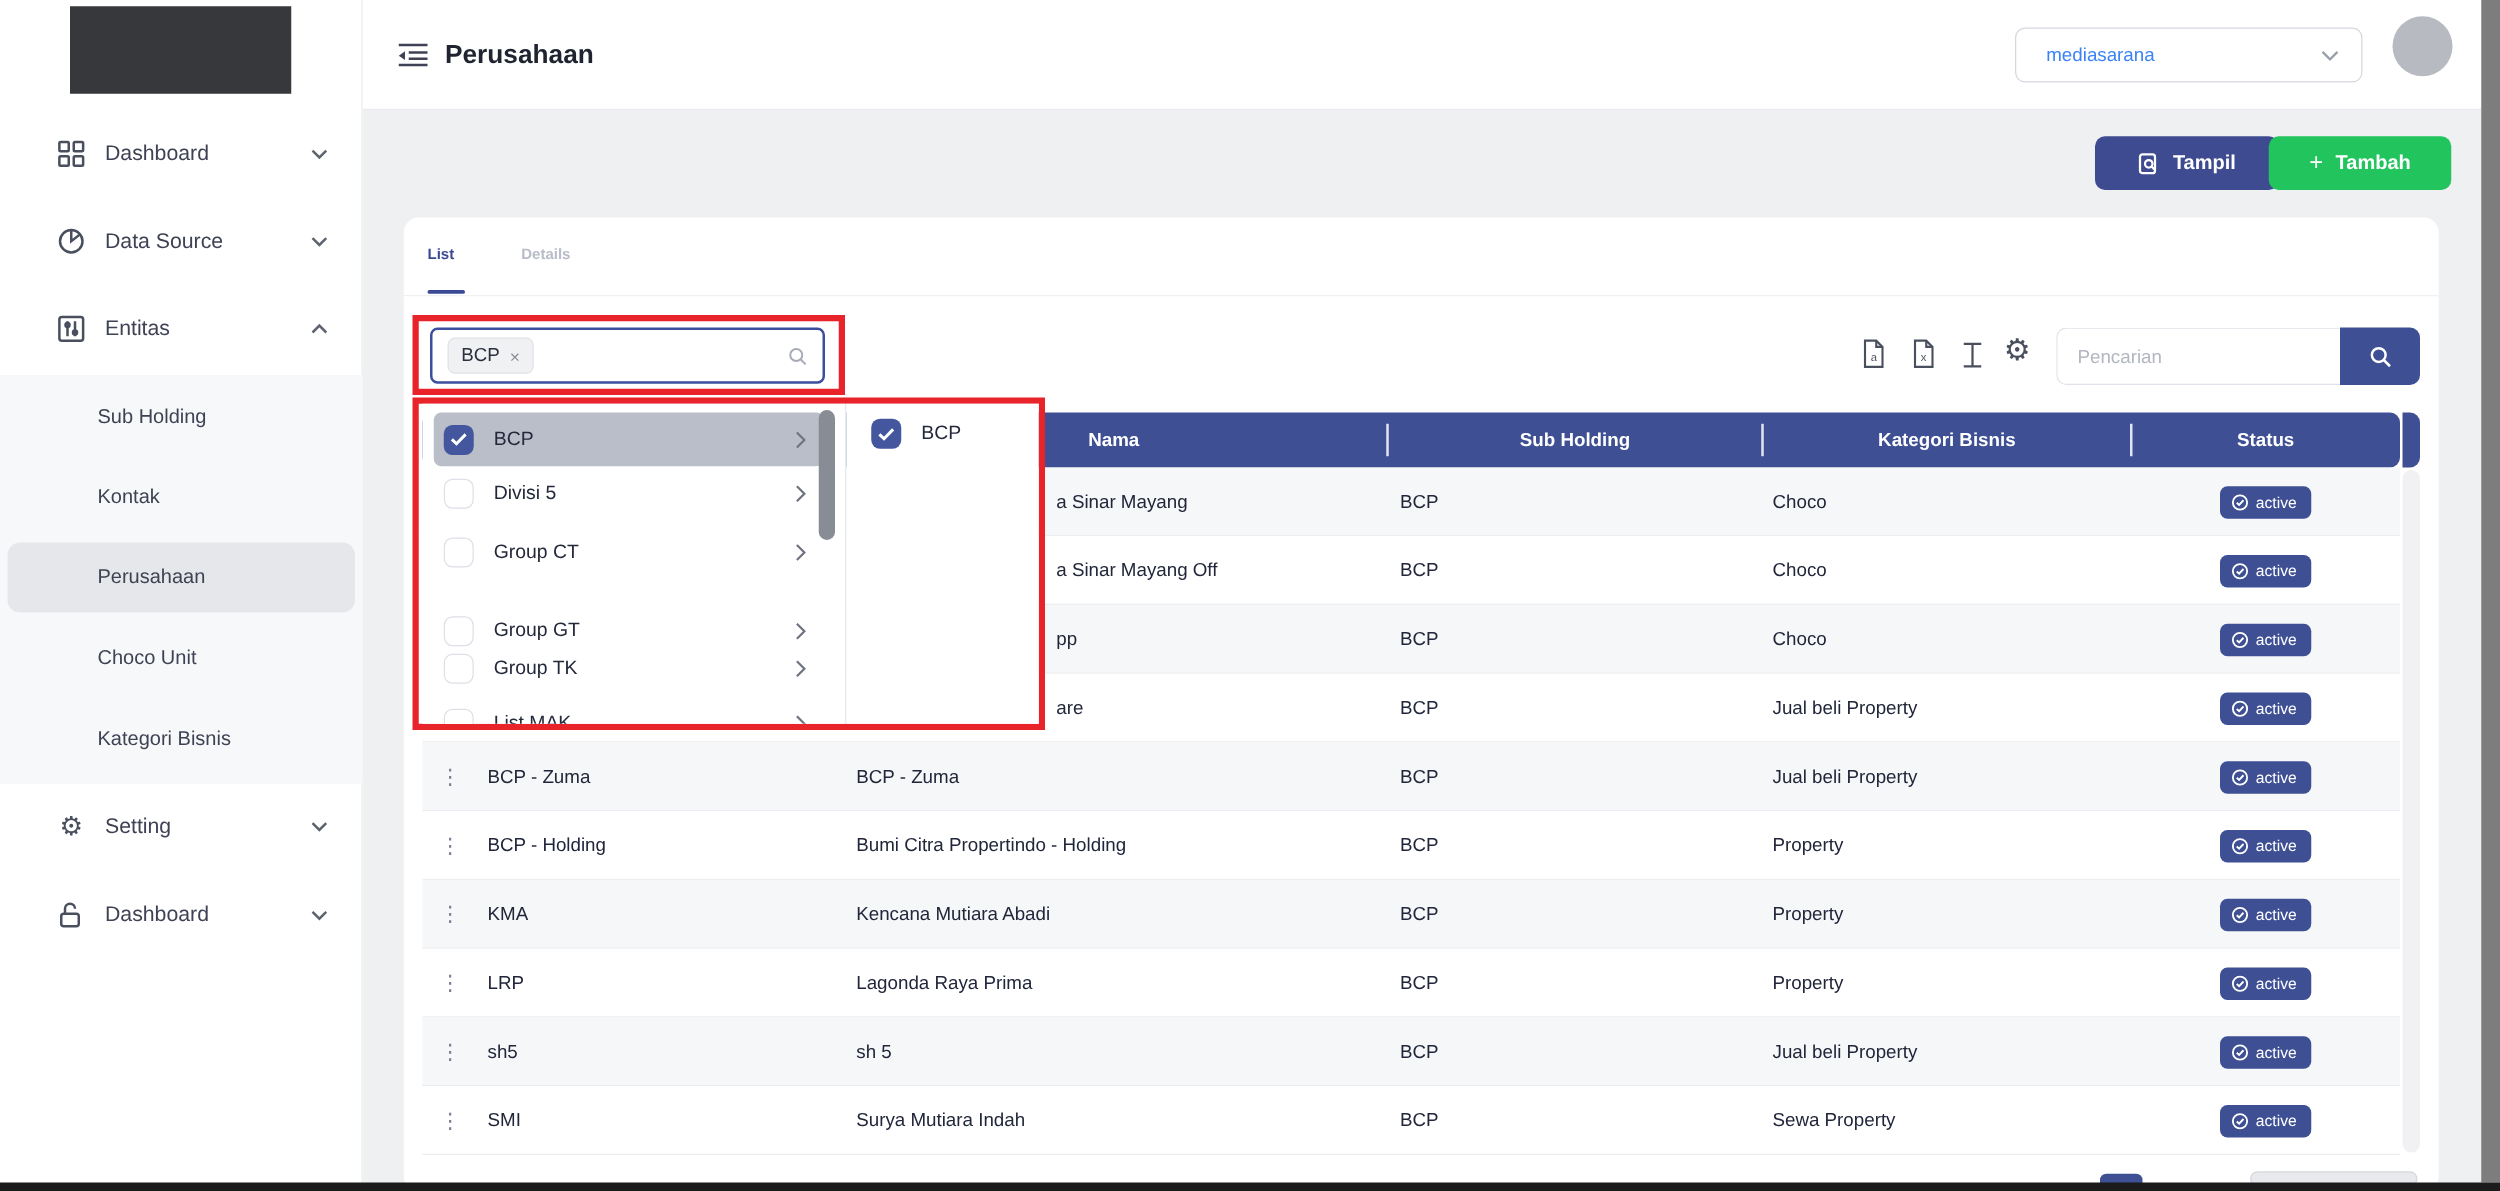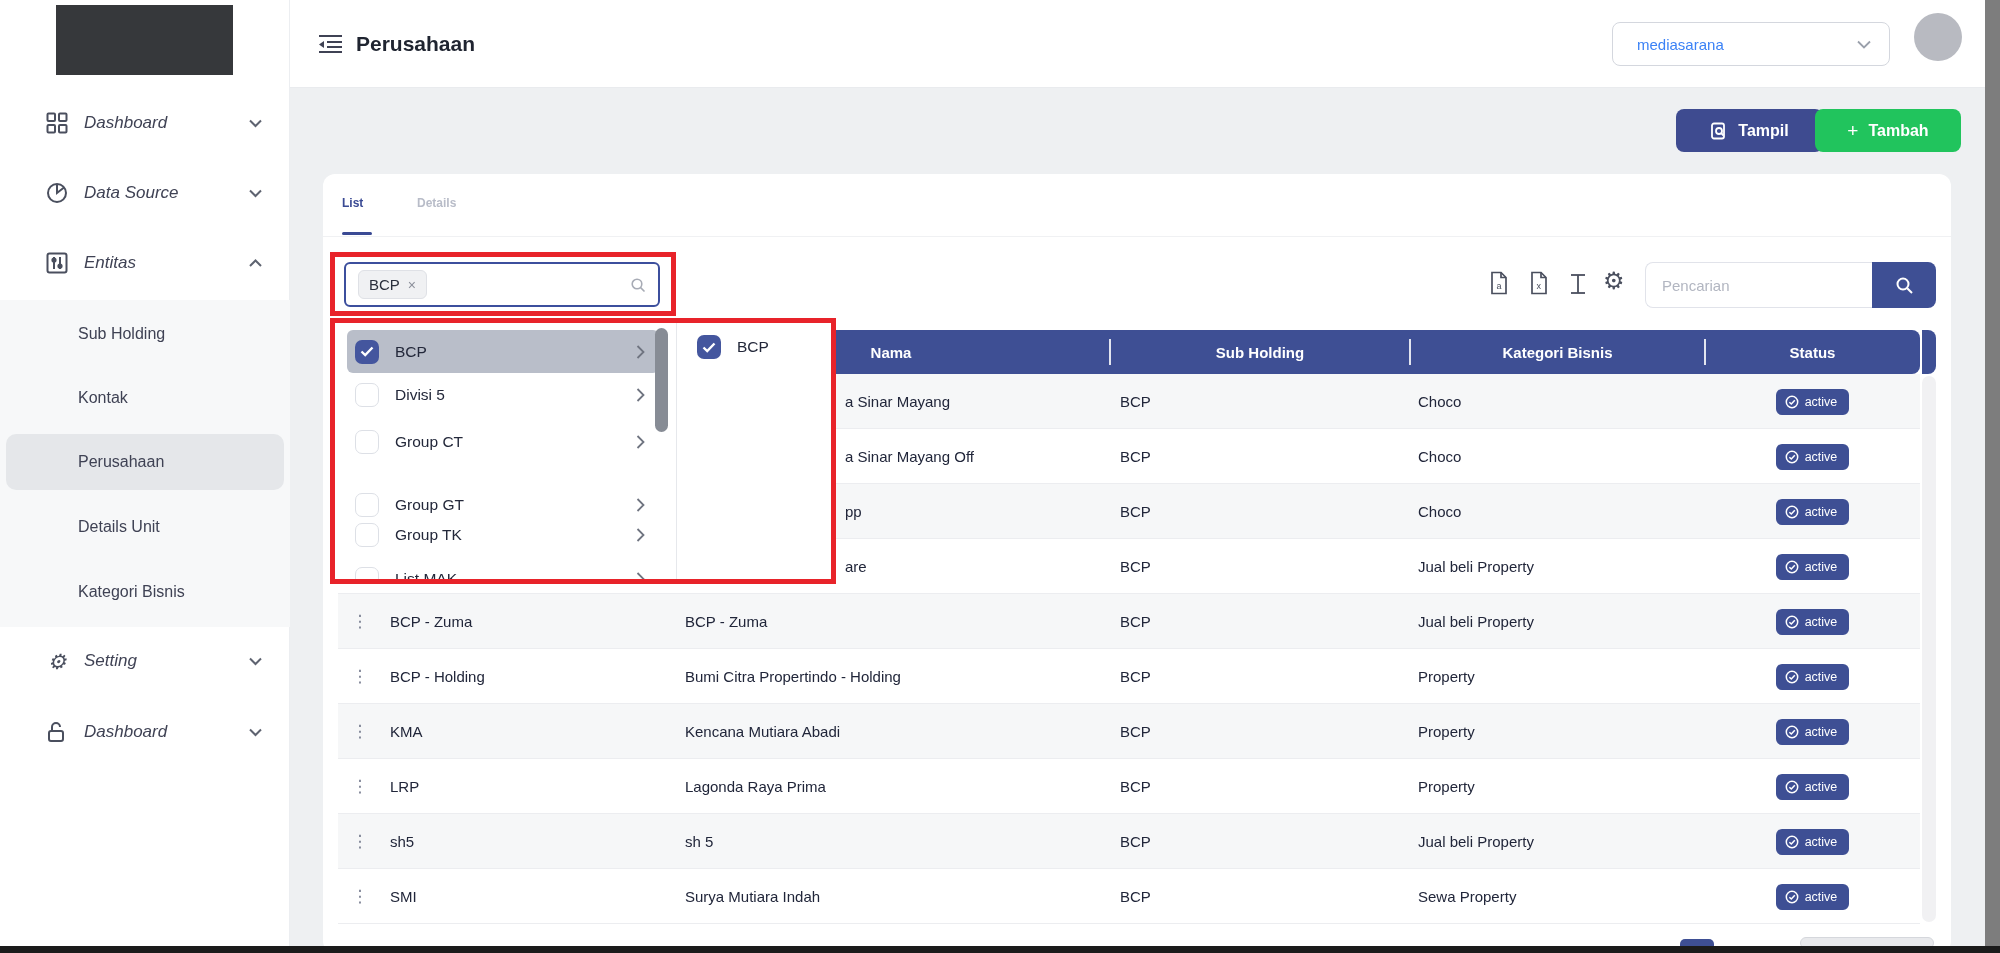--- a/index.html
+++ b/index.html
@@ -10,21 +10,21 @@
   .topbar { position:absolute; left:290px; top:0; width:1710px; height:88px; background:#fff; border-bottom:1px solid #e9ebee; z-index:6; }
   .breadcrumb { position:absolute; left:28px; top:0; height:88px; display:flex; align-items:center; gap:13px; }
   .breadcrumb .title { font-size:21px; font-weight:bold; color:#1f2430; }
   .company-select { position:absolute; left:1322px; top:22px; width:278px; height:44px; border:1px solid #d4d7de; border-radius:8px; background:#fff; display:flex; align-items:center; padding:0 18px 0 24px; }
   .company-select .val { font-size:15px; color:#3b82f6; flex:1; }
   .avatar { position:absolute; left:1624px; top:13px; width:48px; height:48px; border-radius:50%; background:#b8bac1; }
 
   
   .sidebar { position:absolute; left:0; top:0; width:290px; height:953px; background:#fff; border-right:1px solid #eceef1; z-index:7; }
   .logo { position:absolute; left:56px; top:5px; width:177px; height:70px; background:#36383b; }
-  .nav-item { position:absolute; left:0; width:290px; height:54px; display:flex; align-items:center; padding:0 28px 0 44px; cursor:pointer;font-style:italic; }
+  .nav-item { position:absolute; left:0; width:290px; height:54px; display:flex; align-items:center; padding:0 28px 0 44px; cursor:pointer; }
   .nav-item .nav-ic { width:26px; display:flex; justify-content:center; color:#4a4f5e; }
   .nav-item .nav-label { font-size:17px; color:#3f4254; margin-left:14px; flex:1; }
   .nav-item .chev { color:#5e6370; }
   .submenu-bg { position:absolute; left:0; top:300px; width:290px; height:327px; background:#f7f8f9; }
   .sub-item { position:absolute; left:0; width:290px; height:52px; display:flex; align-items:center; padding-left:78px; font-size:16px; color:#3f4254; cursor:pointer; }
   .sub-active-pill { position:absolute; left:6px; top:434px; width:278px; height:56px; background:#e5e7ea; border-radius:10px; }
   .gear-glyph { font-size:21px; line-height:1; }
 
   
   .btn { position:absolute; height:43px; border-radius:8px; display:flex; align-items:center; justify-content:center; gap:10px; color:#fff; font-size:16px; font-weight:bold; cursor:pointer; z-index:6; }
@@ -155,21 +155,21 @@
             <polyline points="1,7 6.5,1.5 12,7"></polyline>
           </svg>
         </span>
     </div>
 
     <div class="submenu-bg"></div>
     <div class="sub-active-pill"></div>
     <div class="sub-item" style="top:308px">Sub Holding</div>
     <div class="sub-item" style="top:372px">Kontak</div>
     <div class="sub-item" style="top:436px">Perusahaan</div>
-    <div class="sub-item" style="top:501px">Details Unit</div>
+    <div class="sub-item" style="top:501px">Choco Unit</div>
     <div class="sub-item" style="top:566px">Kategori Bisnis</div>
 
     <div class="nav-item" style="top:634px">
       <span class="nav-ic gear-glyph">⚙</span>
       <span class="nav-label">Setting</span>
       <span class="chev">
           <svg width="13" height="9" viewBox="0 0 13 9" fill="none" stroke="currentColor" stroke-width="2">
             <polyline points="1,1.5 6.5,7 12,1.5"></polyline>
           </svg>
         </span>

